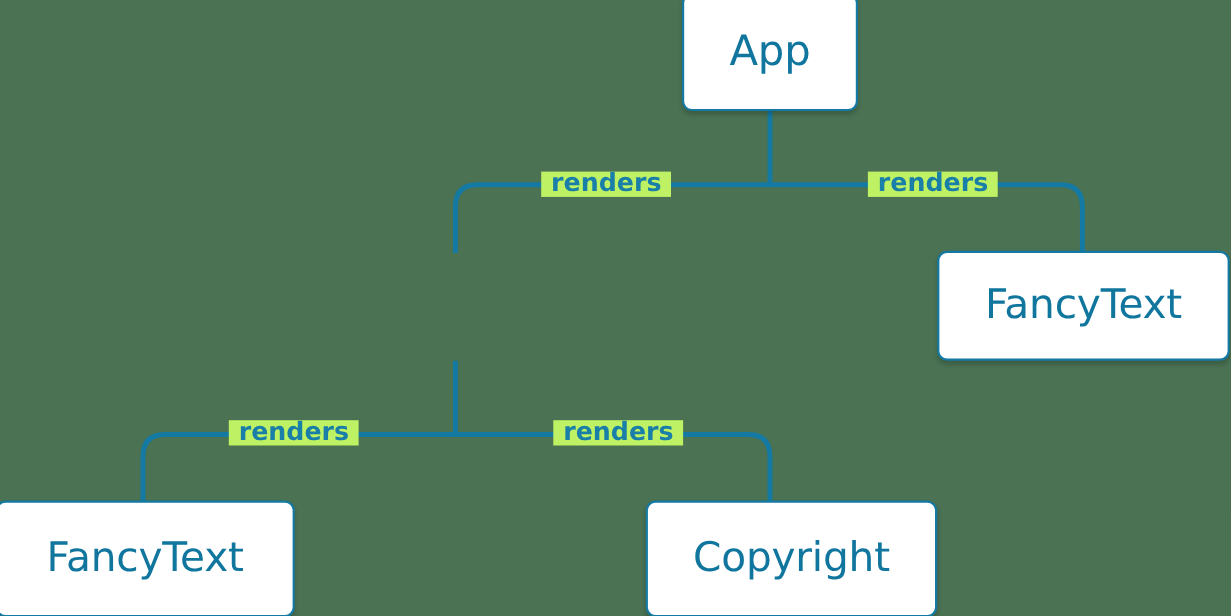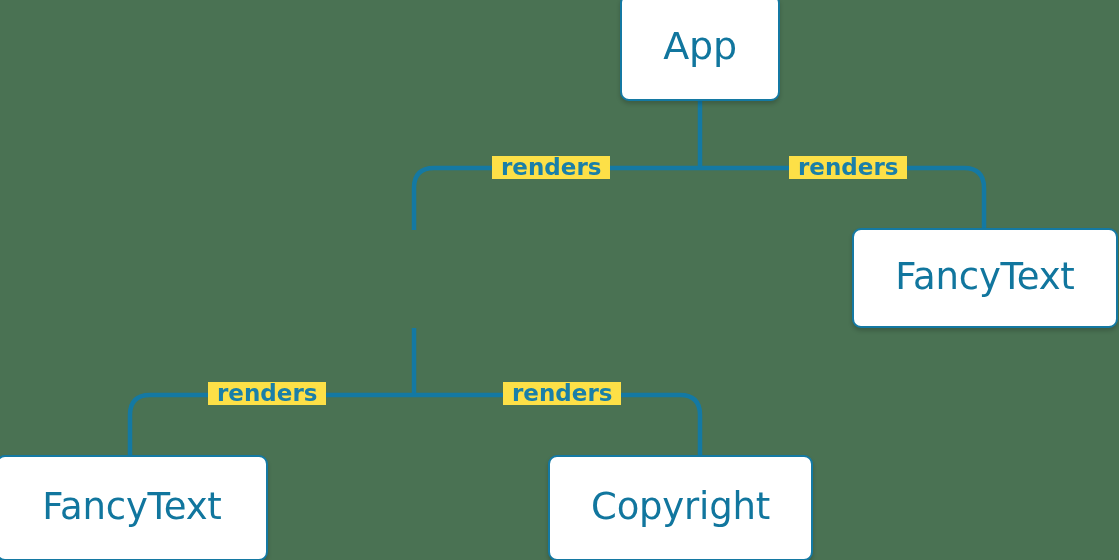--- a/index.html
+++ b/index.html
@@ -49,30 +49,30 @@
   }
   .edge-label {
     position: absolute;
     color: #1a7fa8;
     font-family: "DejaVu Sans", sans-serif;
     font-size: 23px;
     font-weight: bold;
     line-height: 1;
     white-space: nowrap;
     z-index: 3;
-    background: #fde047;
+    background: #bef264;
     padding: 0 9px;
   }
 
   
   #node-app        { left: 620px; top: -6px;  width: 160px; height: 107px; font-size: 38px; }
   #node-inspgen    { left: 197px; top: 228px; width: 461px; height: 101px; }
   #node-fancy-r    { left: 852px; top: 228px; width: 266px; height: 100px; }
   #node-fancy-bl   { left: -4px;  top: 455px; width: 272px; height: 106px; }
-  #node-copyright  { left: 548px; top: 455px; width: 265px; height: 106px; }
+  #node-copyright  { left: 587px; top: 455px; width: 265px; height: 106px; }
 
   
   #label-app-inspgen   { left: 492px; top: 156px; }
   #label-app-fancy     { left: 789px; top: 156px; }
   #label-ig-fancy      { left: 208px; top: 382px; }
   #label-ig-copyright  { left: 503px; top: 382px; }
 </style>
 </head>
 <body>
 

